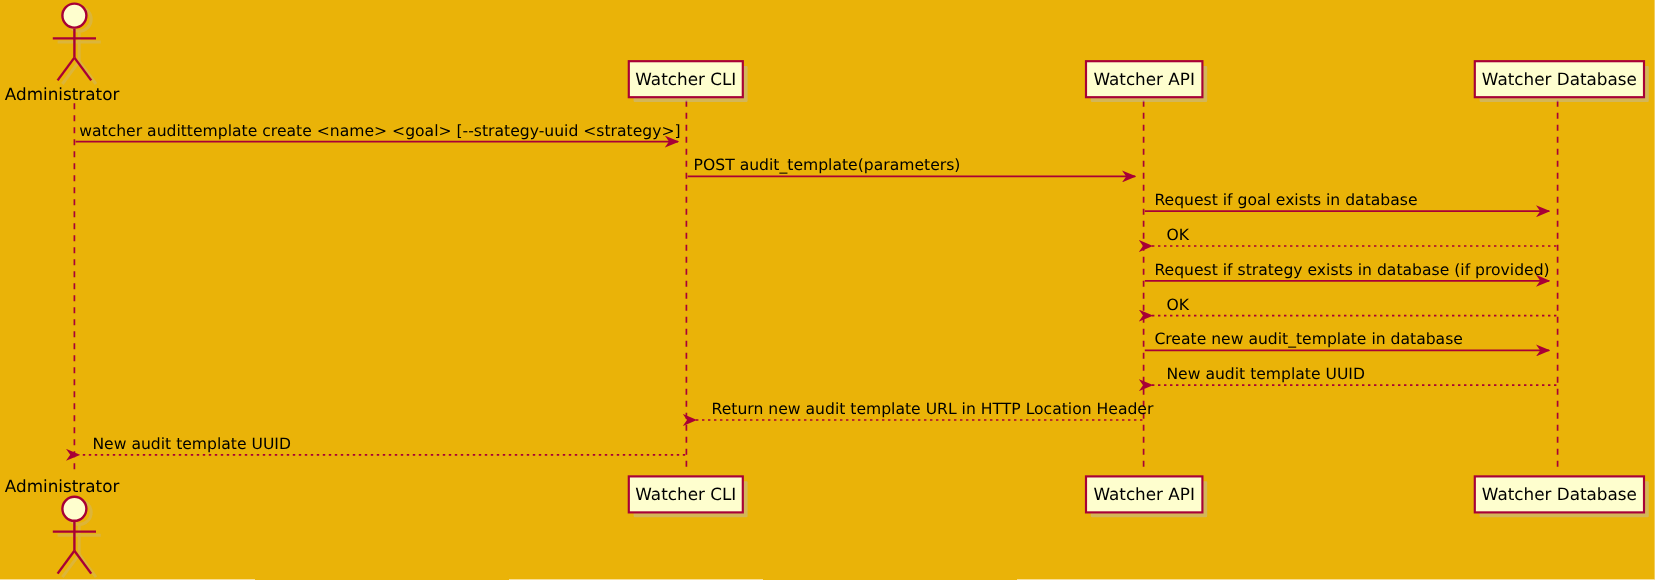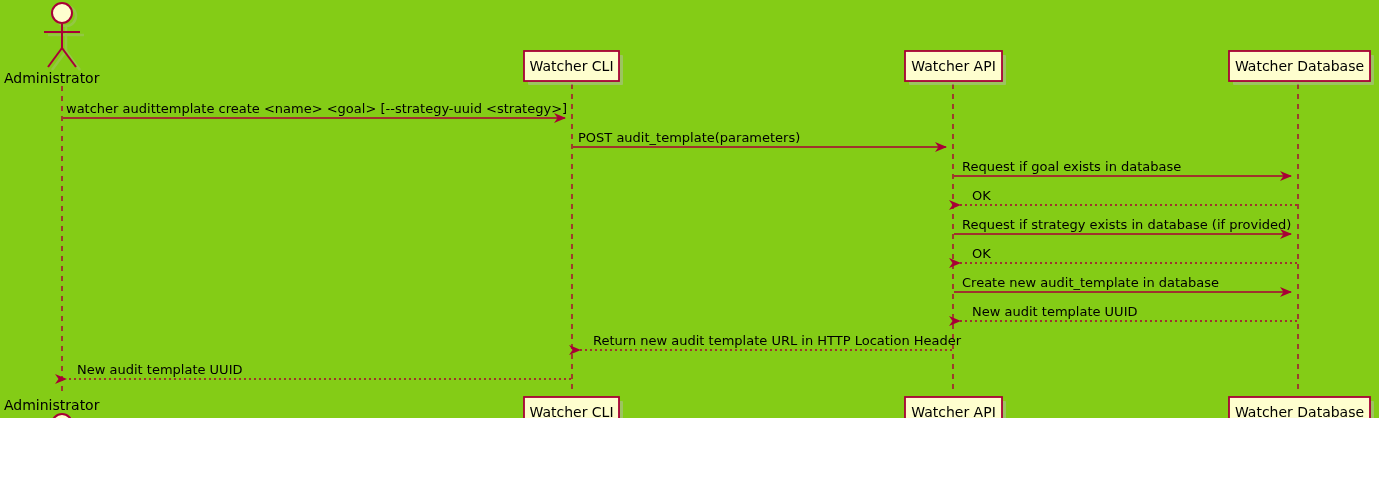--- a/index.html
+++ b/index.html
@@ -6,22 +6,22 @@
     margin: 0;
     padding: 0;
     background: #FFFFFF;
   }
   body {
     font-family: "DejaVu Sans", sans-serif;
   }
   #diagram-root {
     position: relative;
     width: 1379px;
-    height: 418px;
-    background: #84cc16;
+    height: 483px;
+    background: #eab308;
     overflow: hidden;
   }
   #diagram-svg {
     position: absolute;
     left: 0;
     top: 0;
     width: 1379px;
     height: 483px;
   }
   .msg-label {

